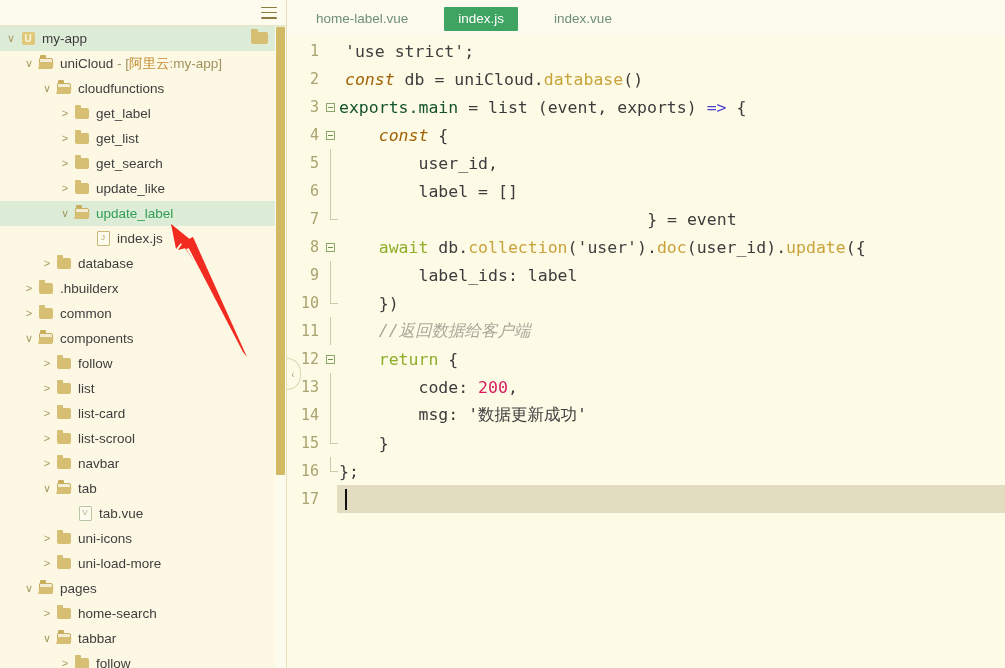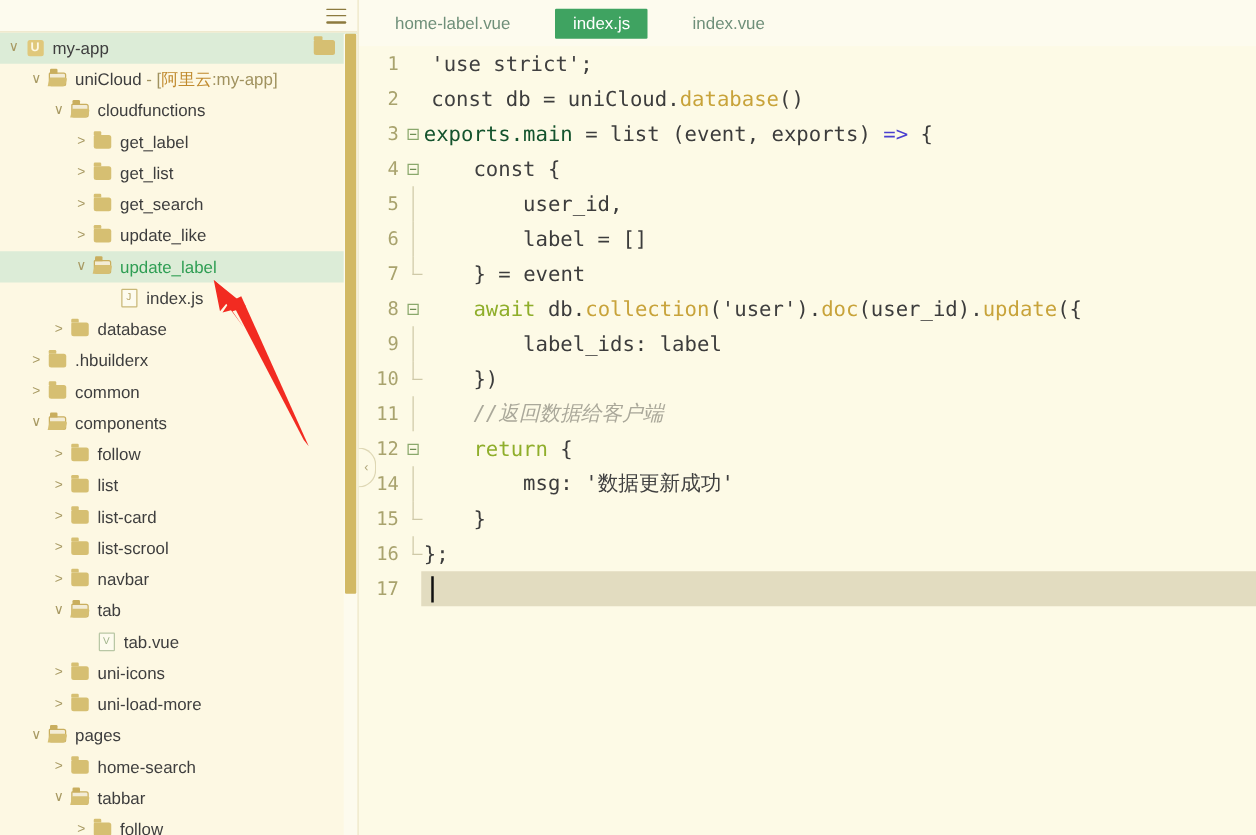--- a/index.html
+++ b/index.html
@@ -302,21 +302,21 @@
     width: 2px;
     height: 21px;
     background: #111;
     vertical-align: -5px;
     position: relative;
     z-index: 3;
   }
 
   
   .t-str   { color: #404040; }
-  .t-kw    { color: #404040; }
+  .t-kw    { color: #a16207; font-style: italic; }
   .t-plain { color: #3c3c3c; }
   .t-fn    { color: #c8a33a; }
   .t-exp   { color: #14532d; }
   .t-arrow { color: #4a3fd0; }
   .t-ret   { color: #8fae2b; }
   .t-num   { color: #d81b60; }
   .t-cmt   { color: #aaa89a; font-style: italic; }
   .t-await { color: #8fae2b; }
 
   
@@ -623,21 +623,21 @@
 
       <div class="cline">
         <span class="lnum">6</span>
         <span class="fold"><span class="vbar"></span></span>
         <span class="ctext" style="padding-left:2px;"><span class="t-plain">        </span><span class="t-plain">label</span><span class="t-plain"> = []</span></span>
       </div>
 
       <div class="cline">
         <span class="lnum">7</span>
         <span class="fold"><span class="lend"></span></span>
-        <span class="ctext" style="padding-left:2px;"><span class="t-plain">    </span><span class="t-plain">} = </span><span class="t-plain">event</span></span>
+        <span class="ctext" style="padding-left:2px;text-align:center;"><span class="t-plain">    </span><span class="t-plain">} = </span><span class="t-plain">event</span></span>
       </div>
 
       <div class="cline">
         <span class="lnum">8</span>
         <span class="fold"><span class="box"></span></span>
         <span class="ctext" style="padding-left:2px;"><span class="t-plain">    </span><span class="t-await">await</span><span class="t-plain"> </span><span class="t-plain">db</span><span class="t-plain">.</span><span class="t-fn">collection</span><span class="t-plain">(</span><span class="t-str">'user'</span><span class="t-plain">).</span><span class="t-fn">doc</span><span class="t-plain">(</span><span class="t-plain">user_id</span><span class="t-plain">).</span><span class="t-fn">update</span><span class="t-plain">({</span></span>
       </div>
 
       <div class="cline">
         <span class="lnum">9</span>
@@ -656,20 +656,25 @@
         <span class="fold"><span class="vbar"></span></span>
         <span class="ctext" style="padding-left:2px;"><span class="t-plain">    </span><span class="t-cmt">//返回数据给客户端</span></span>
       </div>
 
       <div class="cline">
         <span class="lnum">12</span>
         <span class="fold"><span class="box"></span></span>
         <span class="ctext" style="padding-left:2px;"><span class="t-plain">    </span><span class="t-ret">return</span><span class="t-plain"> {</span></span>
       </div>
 
+      <div class="cline">
+        <span class="lnum">13</span>
+        <span class="fold"><span class="vbar"></span></span>
+        <span class="ctext" style="padding-left:2px;"><span class="t-plain">        </span><span class="t-plain">code</span><span class="t-plain">: </span><span class="t-num">200</span><span class="t-plain">,</span></span>
+      </div>
 
       <div class="cline">
         <span class="lnum">14</span>
         <span class="fold"><span class="vbar"></span></span>
         <span class="ctext" style="padding-left:2px;"><span class="t-plain">        </span><span class="t-plain">msg</span><span class="t-plain">: </span><span class="t-str">'数据更新成功'</span></span>
       </div>
 
       <div class="cline">
         <span class="lnum">15</span>
         <span class="fold"><span class="lend"></span></span>

